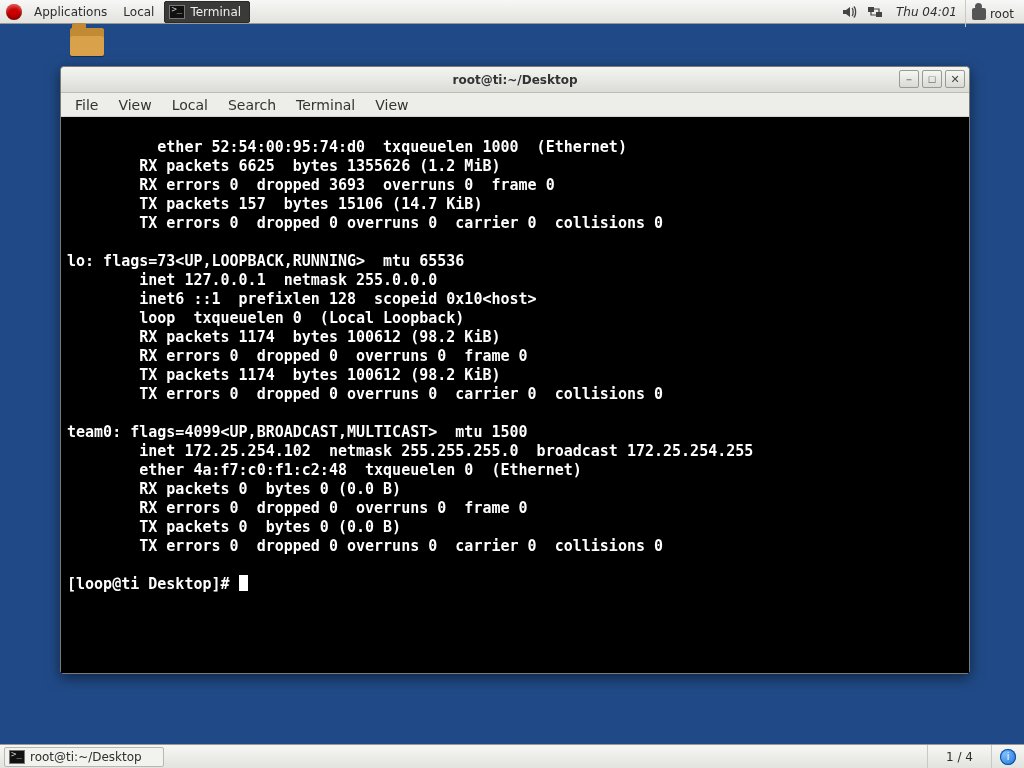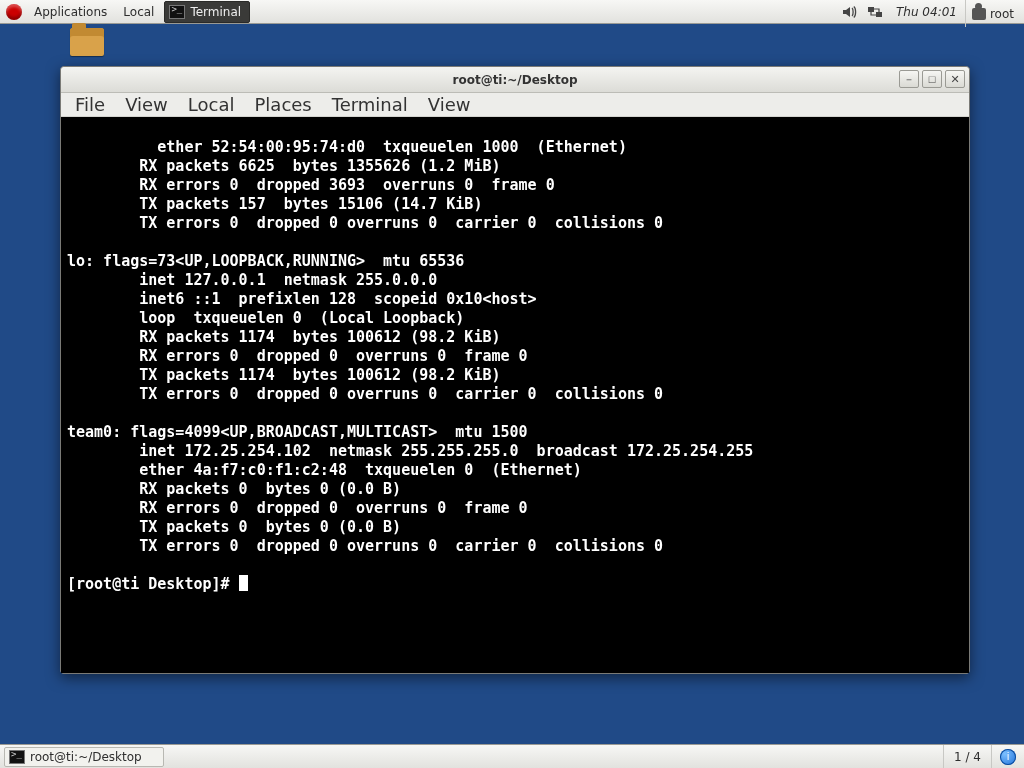--- a/index.html
+++ b/index.html
@@ -62,21 +62,21 @@
   }
   .bottom-panel .task .t-icon {
     width:16px; height:14px; margin-right:5px;
     background:#111; border:1px solid #777; position:relative;
   }
   .bottom-panel .task .t-icon::after{
     content:">_"; position:absolute; top:-2px; left:1px; color:#ccc; font:9px monospace;
   }
   .bottom-panel .spacer{flex:1;}
   .ws-indicator{
-    padding:0 10px; border-left:1px solid #c8c8c4; border-right:1px solid #c8c8c4;
+    padding:0 18px; border-left:1px solid #c8c8c4; border-right:1px solid #c8c8c4;
     height:24px; line-height:24px;
   }
   .blue-dot{
     width:16px; height:16px; border-radius:50%;
     background: radial-gradient(circle at 30% 30%, #7cc0ff, #1e6fd8);
     margin:0 8px; box-shadow:0 0 0 1px #0a4a9c inset;
     display:flex; align-items:center; justify-content:center;
     color:#fff; font:10px/1 sans-serif;
   }
 
@@ -111,21 +111,21 @@
     position:absolute; right:4px; top:3px; display:flex; gap:3px;
   }
   .win-btn{
     width:20px; height:18px; background:linear-gradient(#f6f6f3,#dadad4);
     border:1px solid #9a9a94; border-radius:2px;
     display:flex; align-items:center; justify-content:center;
     font:11px/1 sans-serif; color:#444;
   }
   .menubar{
     height:24px; display:flex; align-items:center; padding:0 6px;
-    font-size:18px; color:#333; gap:4px; background:#ededea;
+    font-size:14px; color:#333; gap:4px; background:#ededea;
     border-bottom:1px solid #d4d4cf;
   }
   .menubar span{ padding:2px 8px; cursor:default; }
   .term{
     flex:1; background:#000; color:#fff; margin:0;
     font: bold 15px/19px "DejaVu Sans Mono","Liberation Mono",monospace;
     padding:2px 6px 4px 6px; white-space:pre; overflow:hidden;
     position:relative;
   }
   .cursor{
@@ -178,21 +178,21 @@
     <div class="win-btns">
       <div class="win-btn">－</div>
       <div class="win-btn">□</div>
       <div class="win-btn">✕</div>
     </div>
   </div>
   <div class="menubar">
     <span>File</span>
     <span>View</span>
     <span>Local</span>
-    <span>Places</span>
+    <span>Search</span>
     <span>Terminal</span>
     <span>View</span>
   </div>
   <div class="term" id="term">
           ether 52:54:00:95:74:d0  txqueuelen 1000  (Ethernet)
         RX packets 6625  bytes 1355626 (1.2 MiB)
         RX errors 0  dropped 3693  overruns 0  frame 0
         TX packets 157  bytes 15106 (14.7 KiB)
         TX errors 0  dropped 0 overruns 0  carrier 0  collisions 0
 
@@ -206,21 +206,21 @@
         TX errors 0  dropped 0 overruns 0  carrier 0  collisions 0
 
 team0: flags=4099&lt;UP,BROADCAST,MULTICAST&gt;  mtu 1500
         inet 172.25.254.102  netmask 255.255.255.0  broadcast 172.25.254.255
         ether 4a:f7:c0:f1:c2:48  txqueuelen 0  (Ethernet)
         RX packets 0  bytes 0 (0.0 B)
         RX errors 0  dropped 0  overruns 0  frame 0
         TX packets 0  bytes 0 (0.0 B)
         TX errors 0  dropped 0 overruns 0  carrier 0  collisions 0
 
-<span>[root@ti Desktop]# </span><span class="cursor"></span></div>
+<span>[loop@ti Desktop]# </span><span class="cursor"></span></div>
 </div>
 
 <div class="bottom-panel">
   <div class="task">
     <span class="t-icon"></span>
     <span>root@ti:~/Desktop</span>
   </div>
   <div class="spacer"></div>
   <div class="ws-indicator">1 / 4</div>
   <div class="blue-dot">i</div>

